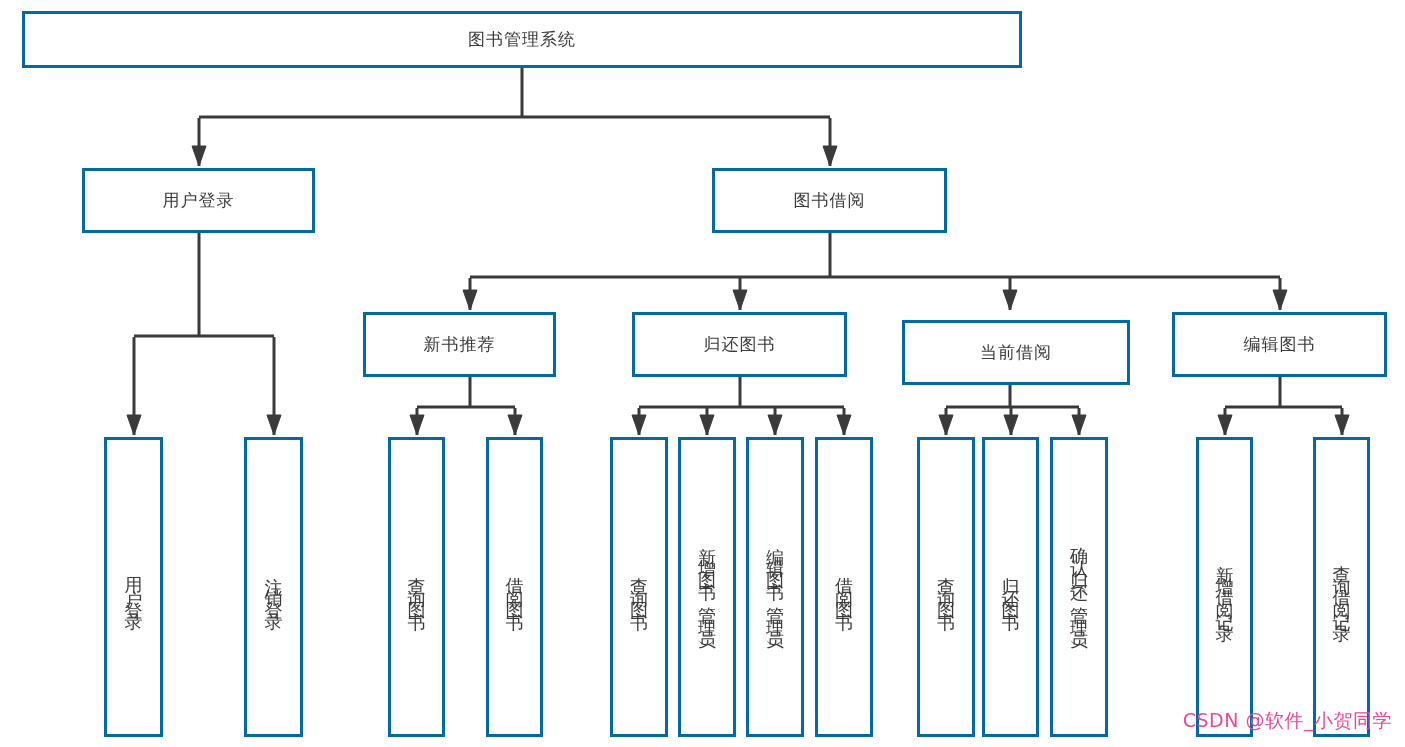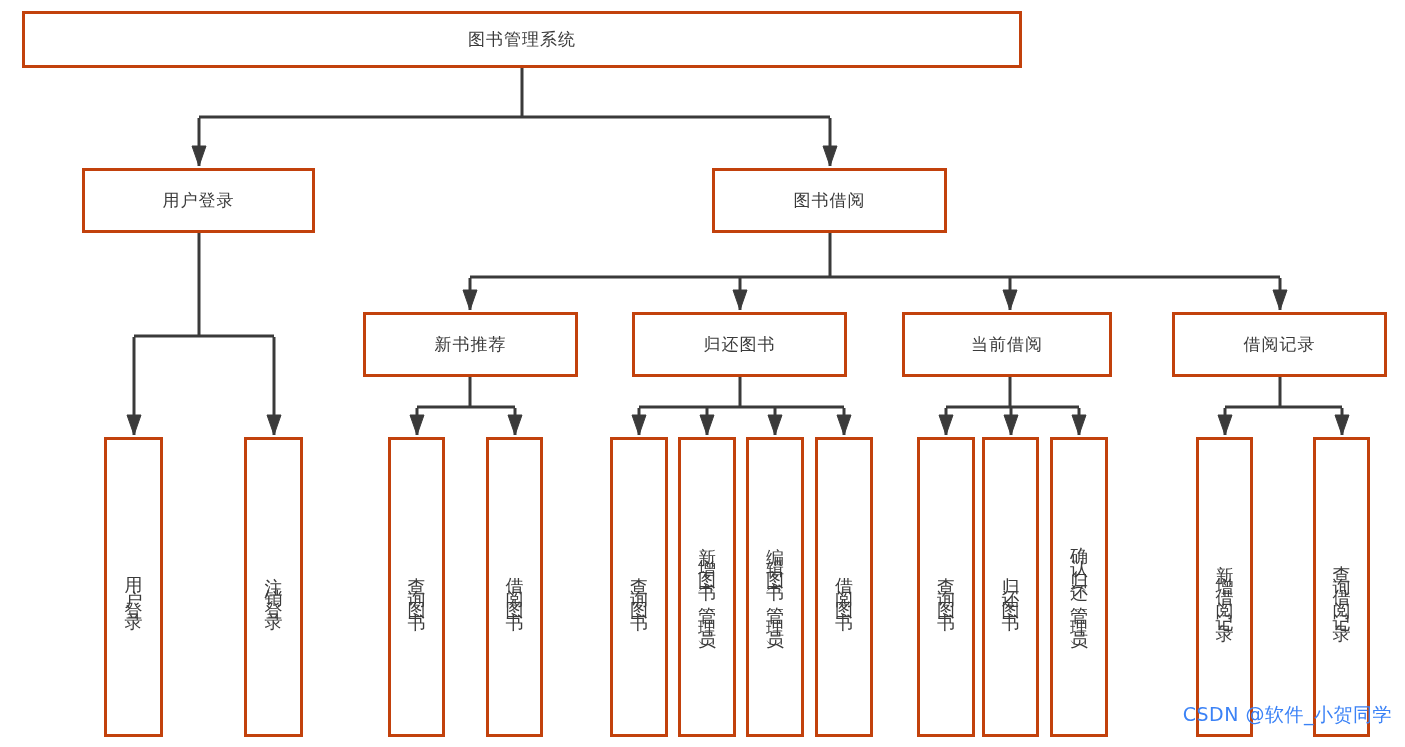--- a/index.html
+++ b/index.html
@@ -7,21 +7,21 @@
     position:relative;
     width:1405px;height:747px;
     background:#ffffff;
     font-family:"DejaVu Sans",sans-serif;
     overflow:hidden;
   }
   svg.wires{position:absolute;left:0;top:0;z-index:1;}
   .node{
     position:absolute;
     background:#ffffff;
-    border:3px solid #c2410c;
+    border:3px solid #0369a1;
     box-sizing:border-box;
     display:flex;align-items:center;justify-content:center;
     z-index:2;
   }
   .node .lbl{
     color:#3a3a3a;
     font-size:17px;
     letter-spacing:1px;
     white-space:nowrap;
   }
@@ -29,22 +29,22 @@
     writing-mode:vertical-rl;
     -webkit-writing-mode:vertical-rl;
     text-orientation:mixed;
     font-size:18px;
     letter-spacing:12px;
     line-height:1;
     white-space:normal;
   }
   .watermark{
     position:absolute;
-    right:13px;bottom:19px;
-    color:#3b82f6;
+    right:13px;bottom:13px;
+    color:#ec4899;
     font-size:19px;
     z-index:5;
     letter-spacing:0.5px;
   }
 </style>
 </head>
 <body>
 
 <div class="canvas">
 
@@ -91,31 +91,31 @@
     <span class="lbl">图书管理系统</span>
   </div>
 
   <div class="node" style="left:82px;top:168px;width:233px;height:65px">
     <span class="lbl">用户登录</span>
   </div>
   <div class="node" style="left:712px;top:168px;width:235px;height:65px">
     <span class="lbl">图书借阅</span>
   </div>
 
-  <div class="node" style="left:363px;top:312px;width:215px;height:65px">
+  <div class="node" style="left:363px;top:312px;width:193px;height:65px">
     <span class="lbl">新书推荐</span>
   </div>
   <div class="node" style="left:632px;top:312px;width:215px;height:65px">
     <span class="lbl">归还图书</span>
   </div>
-  <div class="node" style="left:902px;top:312px;width:210px;height:65px">
+  <div class="node" style="left:902px;top:320px;width:228px;height:65px">
     <span class="lbl">当前借阅</span>
   </div>
   <div class="node" style="left:1172px;top:312px;width:215px;height:65px">
-    <span class="lbl">借阅记录</span>
+    <span class="lbl">编辑图书</span>
   </div>
 
   <div class="node vnode" style="left:104px;top:437px;width:59px;height:300px">
     <span class="lbl">用户登录</span>
   </div>
   <div class="node vnode" style="left:244px;top:437px;width:59px;height:300px">
     <span class="lbl">注销登录</span>
   </div>
 
   <div class="node vnode" style="left:388px;top:437px;width:57px;height:300px">

